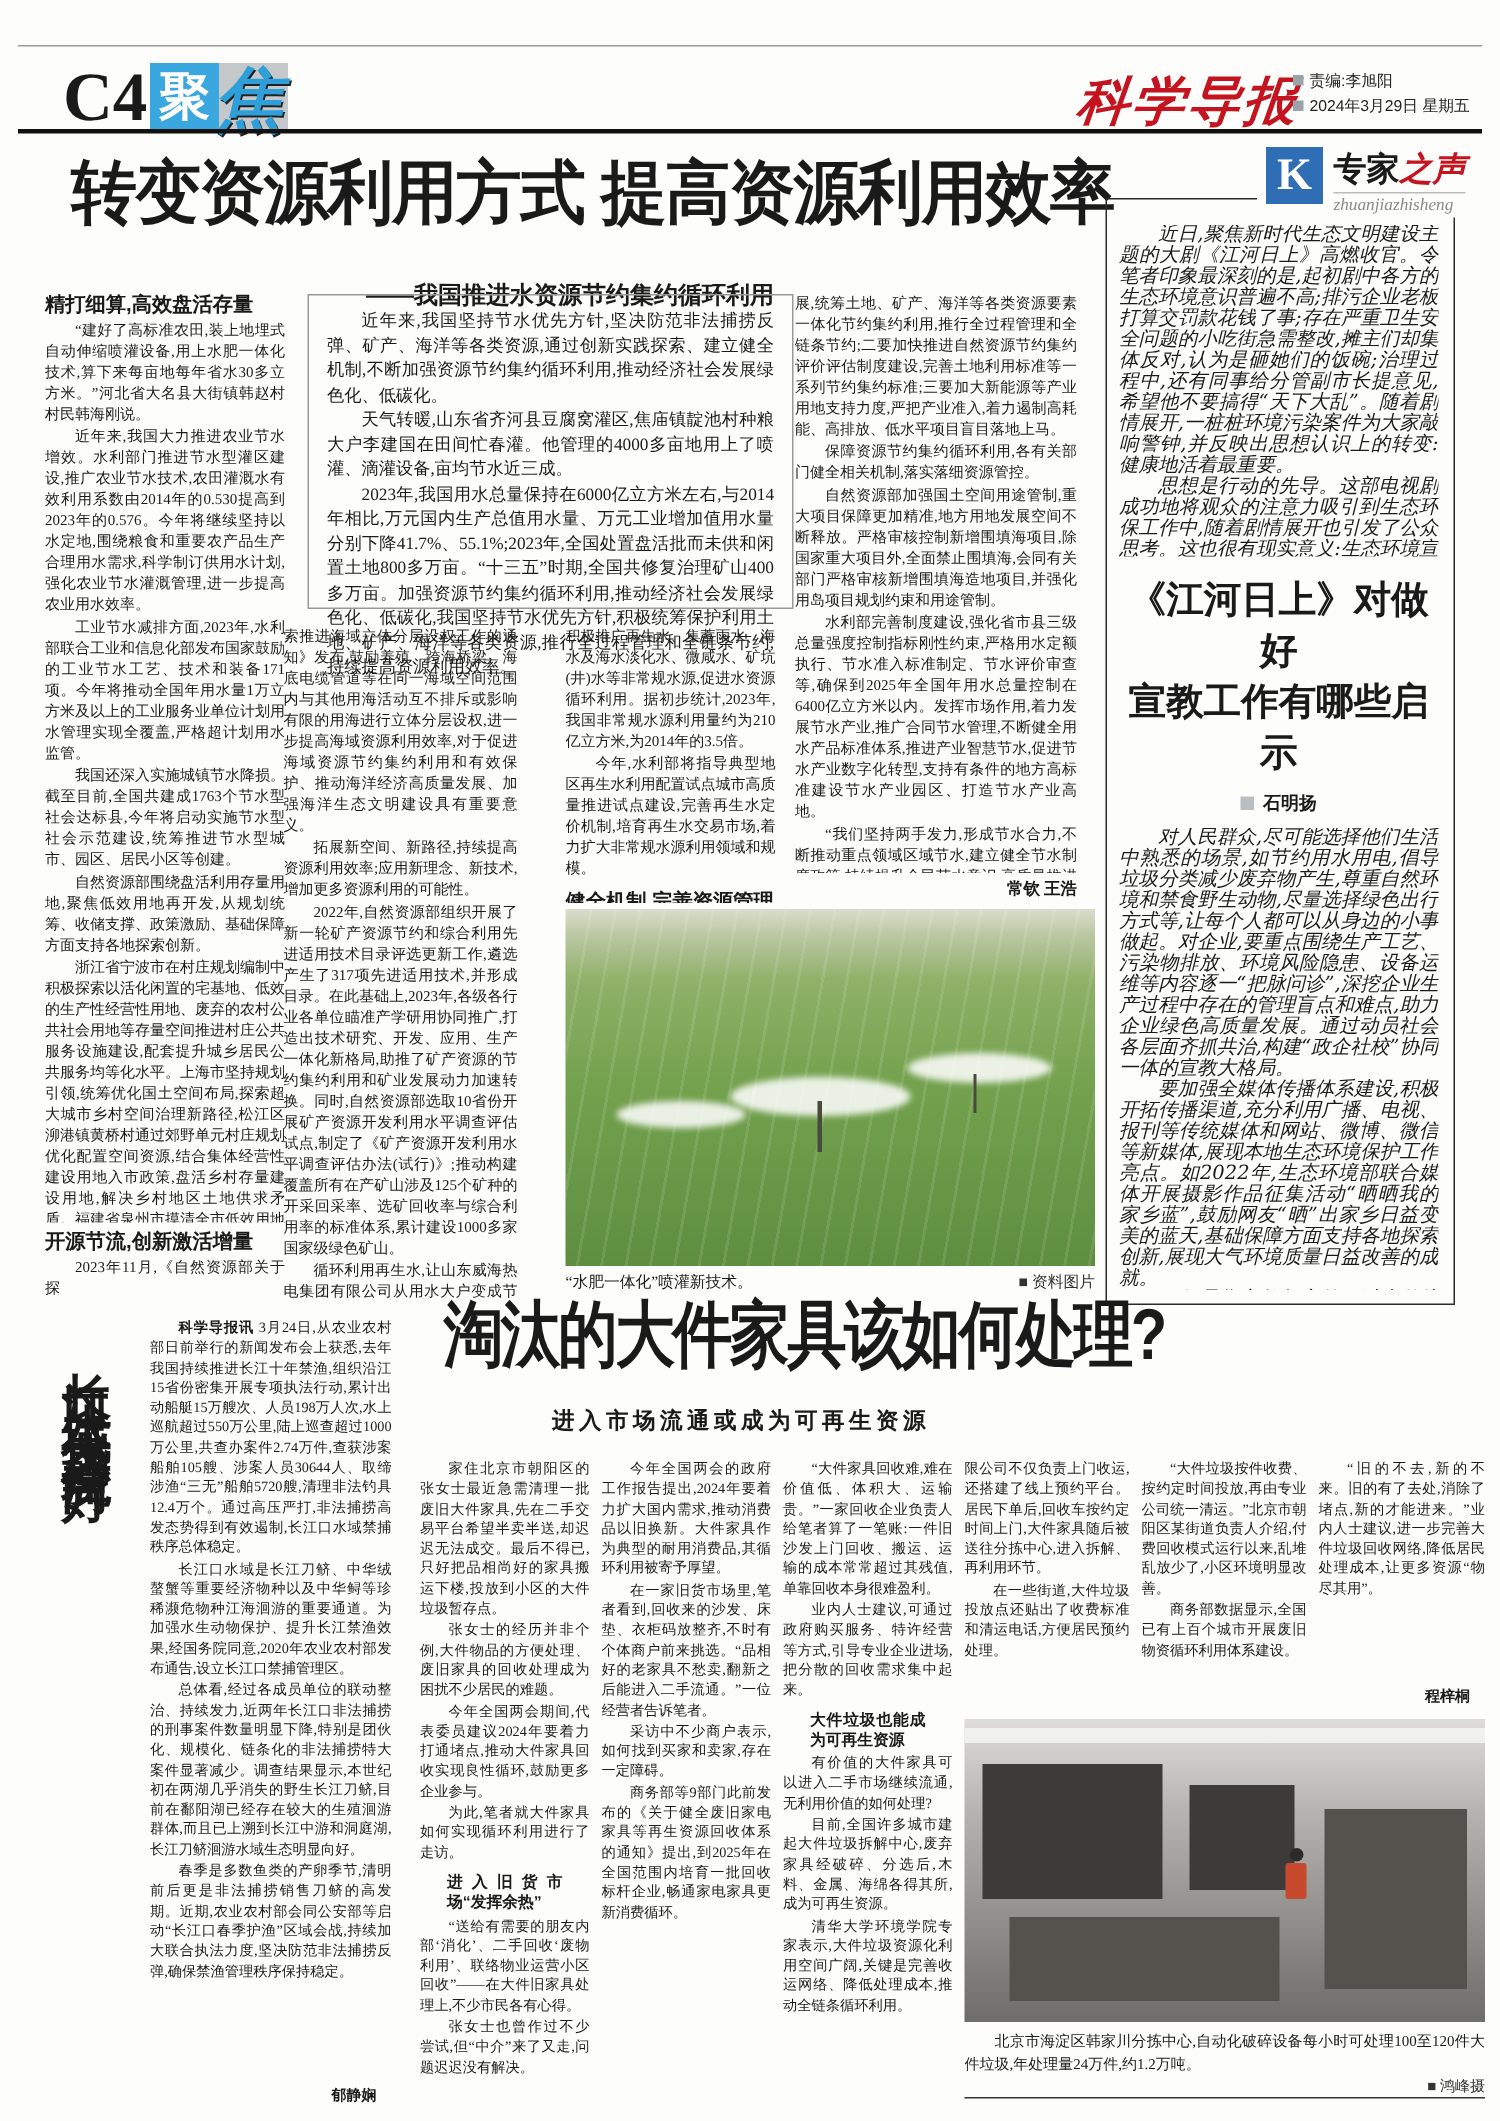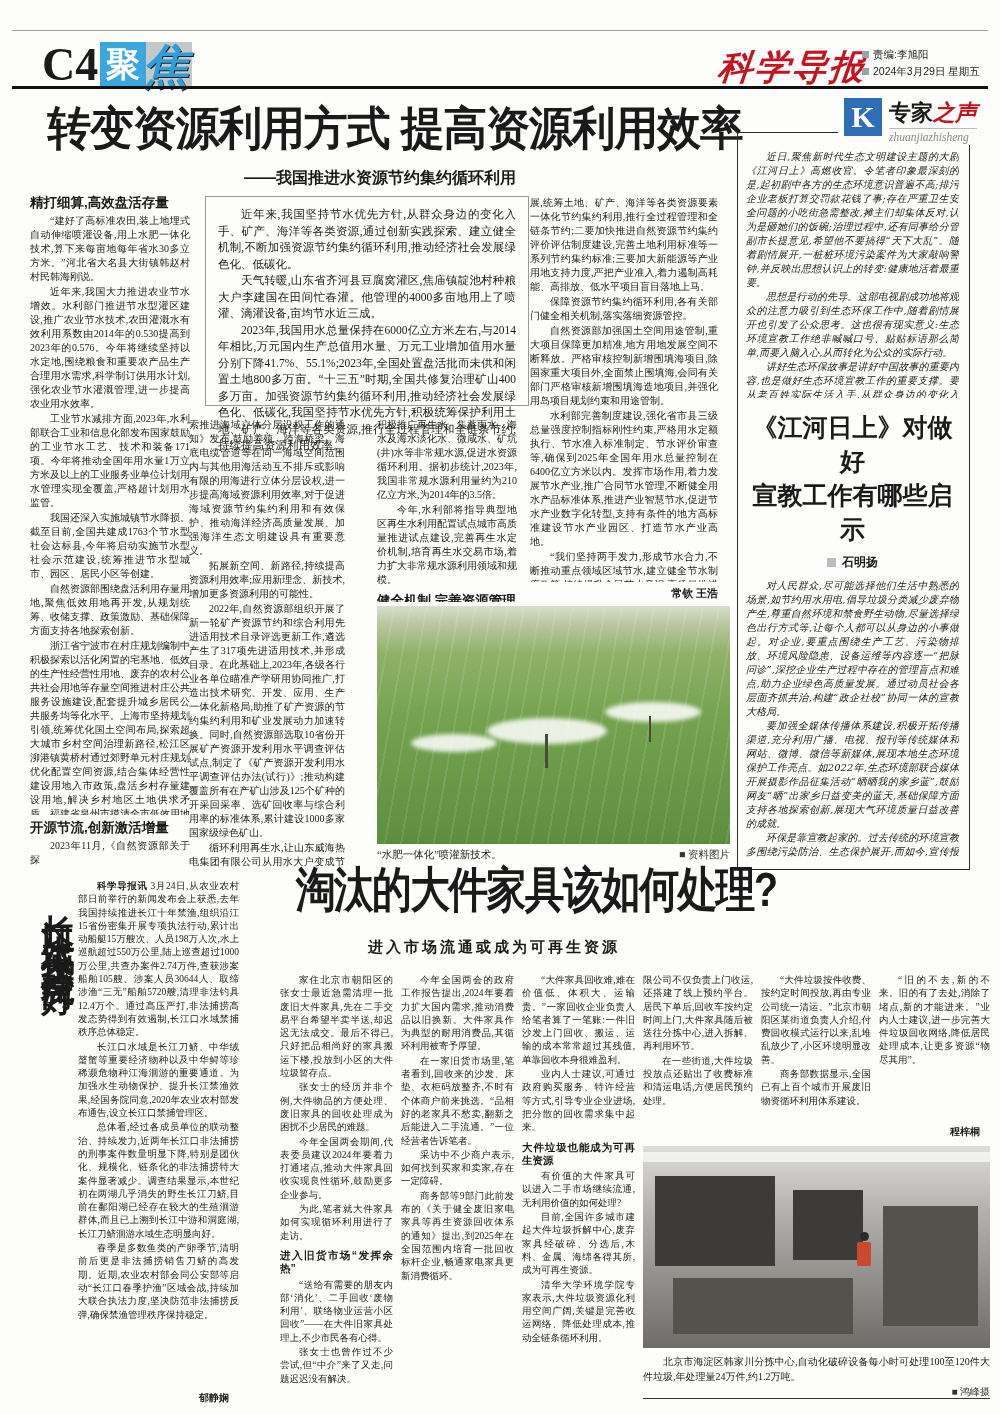--- a/index.html
+++ b/index.html
@@ -15,21 +15,21 @@
   .logo-jiao{background:#C4C8CB;position:relative;}
   .logo-jiao span{position:absolute;left:-3px;top:-6px;color:#2E9FD9;font-size:46px;font-weight:900;
     font-style:italic;font-family:"Liberation Sans",sans-serif;text-shadow:1px 1px 0 #222;}
   .masthead{color:#C41420;font-weight:bold;font-style:italic;font-size:35px;letter-spacing:2px;
     transform:skewX(-6deg);font-family:"Liberation Serif",serif;white-space:nowrap;}
   .edinfo{font-size:10.5px;line-height:17px;color:#222;font-family:"Liberation Sans",sans-serif;}
   .edinfo .sq{display:inline-block;width:7px;height:7px;background:#9aa3a8;margin-right:4px;}
   
   .h1{font-family:"Liberation Sans","DejaVu Sans",sans-serif;font-weight:900;font-size:46px;
       letter-spacing:-1px;text-align:center;white-space:nowrap;transform:scaleX(.95);transform-origin:center;}
-  .deck{font-family:"Liberation Sans",sans-serif;font-weight:700;font-size:16px;text-align:center;}
+  .deck{font-family:"Liberation Sans",sans-serif;font-weight:700;font-size:16px;text-align:center;margin-top:19px;}
   .col{font-size:10px;line-height:14px;text-align:justify;}
   .col p,.para{margin:0 10px 1px 0;text-indent:2em;}
   .cont p:first-child{text-indent:0;}
   .subhead{font-family:"Liberation Sans",sans-serif;font-weight:700;font-size:13.5px;
            margin:6px 0 4px 0;text-indent:0;}
   .leadbox{border:1px solid #999;padding:9px 12px;font-size:11.5px;line-height:16.5px;text-align:justify;}
   .leadbox p{margin:0;text-indent:2em;}
   .flexcol{display:flex;flex-direction:column;}
   .fill{flex:1 1 auto;overflow:hidden;}
   .byline{text-align:right;font-weight:700;font-size:11px;padding-right:10px;margin-top:4px;}
@@ -41,36 +41,36 @@
   .capline{font-size:10.5px;display:flex;justify-content:space-between;}
   .credit{color:#333;white-space:nowrap;}
   
   .exbox{border:1px solid #2a2a2a;}
   .exlogo-k{width:38px;height:38px;background:#2F6EB5;color:#fff;font-weight:900;font-size:30px;
      display:flex;align-items:center;justify-content:center;font-family:"Liberation Serif",serif;}
   .exname{font-family:"Liberation Sans",sans-serif;font-weight:900;font-size:22px;white-space:nowrap;}
   .exname .red{color:#C41420;font-style:italic;font-family:"Liberation Serif",serif;}
   .expinyin{color:#8a8a8a;font-style:italic;font-size:11.5px;border-top:1px solid #bbb;padding-top:2px;}
   .extext{font-style:italic;font-family:"DejaVu Serif","Liberation Serif",serif;
-          font-size:10px;line-height:14px;text-align:justify;}
+          font-size:13px;line-height:14px;text-align:justify;}
   .extext p{margin:0;text-indent:2em;}
   .extitle{font-family:"Liberation Sans",sans-serif;font-weight:900;font-size:25px;text-align:center;line-height:34px;}
   .exby{display:flex;align-items:center;justify-content:center;gap:6px;font-weight:700;
         font-size:12px;font-family:"Liberation Sans",sans-serif;}
   .exby .sq{width:9px;height:9px;background:#b9bec2;display:inline-block;}
   
   .vtitle{writing-mode:vertical-rl;text-orientation:upright;font-family:"Liberation Sans",sans-serif;
      font-weight:900;font-size:33px;letter-spacing:7px;line-height:1.3;}
   .smallcol{font-size:9.5px;line-height:13.3px;text-align:justify;}
   .smallcol p{margin:0 0 1px;text-indent:2em;}
   .h2wrap{text-align:center;}
   .h2{font-family:"Liberation Sans",sans-serif;font-weight:900;font-size:48px;letter-spacing:-2px;
       white-space:nowrap;transform:scaleX(.83);transform-origin:center;}
   .sub2{font-family:"Liberation Sans",sans-serif;font-weight:700;font-size:15px;text-align:center;letter-spacing:3px;}
-  .subhead2{font-family:"Liberation Sans",sans-serif;font-weight:700;font-size:10.5px;margin:5px 0 3px;text-indent:0;}
+  .subhead2{font-family:"Liberation Sans",sans-serif;font-weight:700;font-size:10.5px;margin:5px 18px 3px;text-indent:0;}
   
   .photo2{background:linear-gradient(#dedddb 0%,#b5b4b1 30%,#8c8b88 70%,#6e6d6a 100%);overflow:hidden;}
   .shelf{position:absolute;background:#3c3b3a;}
   .crate{position:absolute;background:#55524e;}
   .lightband{position:absolute;background:rgba(255,255,255,.65);}
   .vest{position:absolute;background:#c84a2e;border-radius:2px;}
   .head{position:absolute;background:#2b2b2b;border-radius:50%;}
 </style>
 </head>
 <body>
@@ -105,21 +105,21 @@
         <p class="para">工业节水减排方面,2023年,水利部联合工业和信息化部发布国家鼓励的工业节水工艺、技术和装备171项。今年将推动全国年用水量1万立方米及以上的工业服务业单位计划用水管理实现全覆盖,严格超计划用水监管。</p>
         <p class="para">我国还深入实施城镇节水降损。截至目前,全国共建成1763个节水型社会达标县,今年将启动实施节水型社会示范建设,统筹推进节水型城市、园区、居民小区等创建。</p>
         <p class="para">自然资源部围绕盘活利用存量用地,聚焦低效用地再开发,从规划统筹、收储支撑、政策激励、基础保障方面支持各地探索创新。</p>
         <p class="para">浙江省宁波市在村庄规划编制中积极探索以活化闲置的宅基地、低效的生产性经营性用地、废弃的农村公共社会用地等存量空间推进村庄公共服务设施建设,配套提升城乡居民公共服务均等化水平。上海市坚持规划引领,统筹优化国土空间布局,探索超大城市乡村空间治理新路径,松江区泖港镇黄桥村通过郊野单元村庄规划优化配置空间资源,结合集体经营性建设用地入市政策,盘活乡村存量建设用地,解决乡村地区土地供求矛盾。福建省泉州市摸清全市低效用地家底25.6万亩,推进34个城镇低效用地再开发试点项目,盘活城镇低效用地约1.24万亩。2023年9月,自然资源部在北京等15省份的43个城市部署开展低效用地再开发试点,聚焦盘活利用存量土地,提高土地利用效率。持续落实节约集约用地要求,我国各地积极开展制度供给和实践探索,紧盯源头节约,以国土空间规划为依据,强化管控,优化选址,严格审查。同时积极推动用地方式转变,探索存量换增量、地下换地上、资金技术换空间。</p>
       </div>
     <div class="subhead">开源节流,创新激活增量</div>
     <p class="para">2023年11月,《自然资源部关于探</p>
   </div>
 
   <div class="abs leadbox" style="left:205px;top:196px;width:298px;height:190px;">
-      <p class="para">近年来,我国坚持节水优先方针,从群众身边的变化入手、矿产、海洋等各类资源,通过创新实践探索、建立健全机制,不断加强资源节约集约循环利用,推动经济社会发展绿色化、低碳化。</p>
+      <p class="para">近年来,我国坚持节水优先方针,坚决防范非法捕捞反弹、矿产、海洋等各类资源,通过创新实践探索、建立健全机制,不断加强资源节约集约循环利用,推动经济社会发展绿色化、低碳化。</p>
       <p class="para">天气转暖,山东省齐河县豆腐窝灌区,焦庙镇靛池村种粮大户李建国在田间忙春灌。他管理的4000多亩地用上了喷灌、滴灌设备,亩均节水近三成。</p>
       <p class="para">2023年,我国用水总量保持在6000亿立方米左右,与2014年相比,万元国内生产总值用水量、万元工业增加值用水量分别下降41.7%、55.1%;2023年,全国处置盘活批而未供和闲置土地800多万亩。“十三五”时期,全国共修复治理矿山400多万亩。加强资源节约集约循环利用,推动经济社会发展绿色化、低碳化,我国坚持节水优先方针,积极统筹保护利用土地、矿产、海洋等各类资源,推行全过程管理和全链条节约,持续提高资源利用效率。</p>
     </div>
 
   <div class="abs col cont" style="left:189px;top:418px;width:166px;height:450px;overflow:hidden;">
       <p class="para">索推进海域立体分层设权工作的通知》发布,鼓励养殖、跨海桥梁、海底电缆管道等在同一海域空间范围内与其他用海活动互不排斥或影响有限的用海进行立体分层设权,进一步提高海域资源利用效率,对于促进海域资源节约集约利用和有效保护、推动海洋经济高质量发展、加强海洋生态文明建设具有重要意义。</p>
       <p class="para">拓展新空间、新路径,持续提高资源利用效率;应用新理念、新技术,增加更多资源利用的可能性。</p>
       <p class="para">2022年,自然资源部组织开展了新一轮矿产资源节约和综合利用先进适用技术目录评选更新工作,遴选产生了317项先进适用技术,并形成目录。在此基础上,2023年,各级各行业各单位瞄准产学研用协同推广,打造出技术研究、开发、应用、生产一体化新格局,助推了矿产资源的节约集约利用和矿业发展动力加速转换。同时,自然资源部选取10省份开展矿产资源开发利用水平调查评估试点,制定了《矿产资源开发利用水平调查评估办法(试行)》;推动构建覆盖所有在产矿山涉及125个矿种的开采回采率、选矿回收率与综合利用率的标准体系,累计建设1000多家国家级绿色矿山。</p>
       <p class="para">循环利用再生水,让山东威海热电集团有限公司从用水大户变成节水大户。“我们建成再生水处理基地,工业废水处理成再生水,广泛用于冷却补水、供热管网补水和机组补水,每年节水约800万立方米,节省资金1873万元。”威海热电集团相关工作人员介绍。</p>
     </div>
@@ -182,21 +182,21 @@
       <span>石明扬</span>
     </div>
     <div class="extext fill" style="margin-top:8px;">
         <p class="para">对人民群众,尽可能选择他们生活中熟悉的场景,如节约用水用电,倡导垃圾分类减少废弃物产生,尊重自然环境和禁食野生动物,尽量选择绿色出行方式等,让每个人都可以从身边的小事做起。对企业,要重点围绕生产工艺、污染物排放、环境风险隐患、设备运维等内容逐一“把脉问诊”,深挖企业生产过程中存在的管理盲点和难点,助力企业绿色高质量发展。通过动员社会各层面齐抓共治,构建“政企社校”协同一体的宣教大格局。</p>
         <p class="para">要加强全媒体传播体系建设,积极开拓传播渠道,充分利用广播、电视、报刊等传统媒体和网站、微博、微信等新媒体,展现本地生态环境保护工作亮点。如2022年,生态环境部联合媒体开展摄影作品征集活动“晒晒我的家乡蓝”,鼓励网友“晒”出家乡日益变美的蓝天,基础保障方面支持各地探索创新,展现大气环境质量日益改善的成就。</p>
         <p class="para">环保是靠宣教起家的。过去传统的环境宣教多围绕污染防治、生态保护展开,而如今,宣传报道范围已拓展到可持续发展及绿色低碳发展,成为新时代生态文明建设踏稳步稳的生动写照,也是我国经济社会高质量发展的有力见证。我们要把握契机,创新宣传教育方式,带动全社会参与到经济社会发展全面绿色转型的大潮中,共同建设天蓝、地绿、水清的美好家园。</p>
       </div>
   </div>
 
   <div class="abs vtitle" style="left:36px;top:888px;height:400px;">长江口水域生态环境向好</div>
-  <div class="abs smallcol flexcol" style="left:78px;top:880px;width:161px;height:524px;">
+  <div class="abs smallcol flexcol" style="left:100px;top:880px;width:161px;height:524px;">
     <div class="fill" style="overflow:hidden;">
       <p><b>科学导报讯</b><span>  3月24日,从农业农村部日前举行的新闻发布会上获悉,去年我国持续推进长江十年禁渔,组织沿江15省份密集开展专项执法行动,累计出动船艇15万艘次、人员198万人次,水上巡航超过550万公里,陆上巡查超过1000万公里,共查办案件2.74万件,查获涉案船舶105艘、涉案人员30644人、取缔涉渔“三无”船舶5720艘,清理非法钓具12.4万个。通过高压严打,非法捕捞高发态势得到有效遏制,长江口水域禁捕秩序总体稳定。</span></p>
       <div>
           <p class="para">长江口水域是长江刀鲚、中华绒螯蟹等重要经济物种以及中华鲟等珍稀濒危物种江海洄游的重要通道。为加强水生动物保护、提升长江禁渔效果,经国务院同意,2020年农业农村部发布通告,设立长江口禁捕管理区。</p>
           <p class="para">总体看,经过各成员单位的联动整治、持续发力,近两年长江口非法捕捞的刑事案件数量明显下降,特别是团伙化、规模化、链条化的非法捕捞特大案件显著减少。调查结果显示,本世纪初在两湖几乎消失的野生长江刀鲚,目前在鄱阳湖已经存在较大的生殖洄游群体,而且已上溯到长江中游和洞庭湖,长江刀鲚洄游水域生态明显向好。</p>
           <p class="para">春季是多数鱼类的产卵季节,清明前后更是非法捕捞销售刀鲚的高发期。近期,农业农村部会同公安部等启动“长江口春季护渔”区域会战,持续加大联合执法力度,坚决防范非法捕捞反弹,确保禁渔管理秩序保持稳定。</p>
         </div>
     </div>
     <div class="byline" style="font-size:10px;">郁静娴</div>
   </div>

